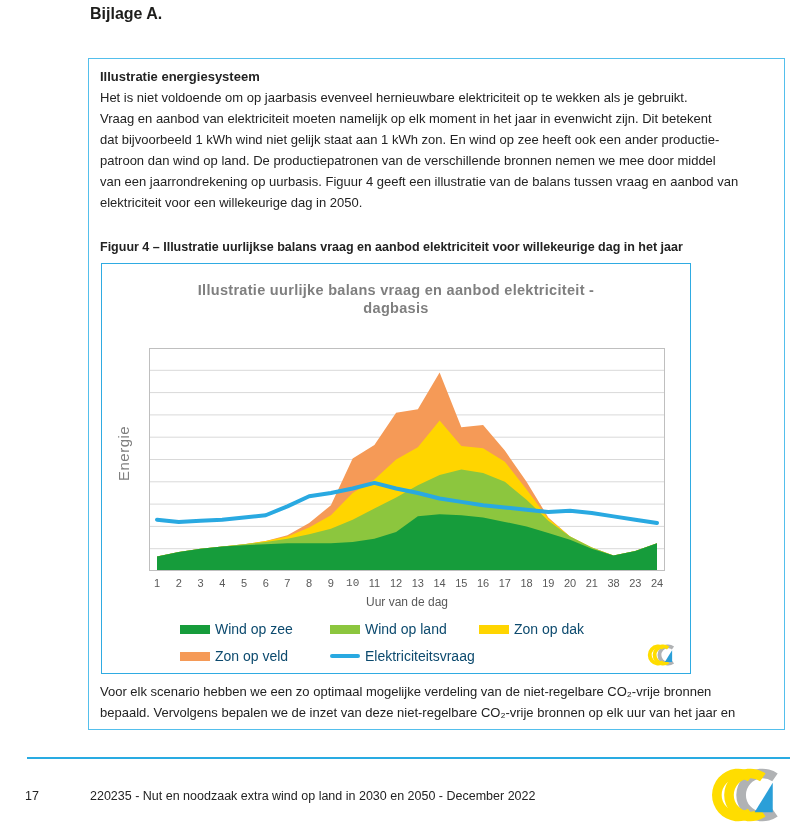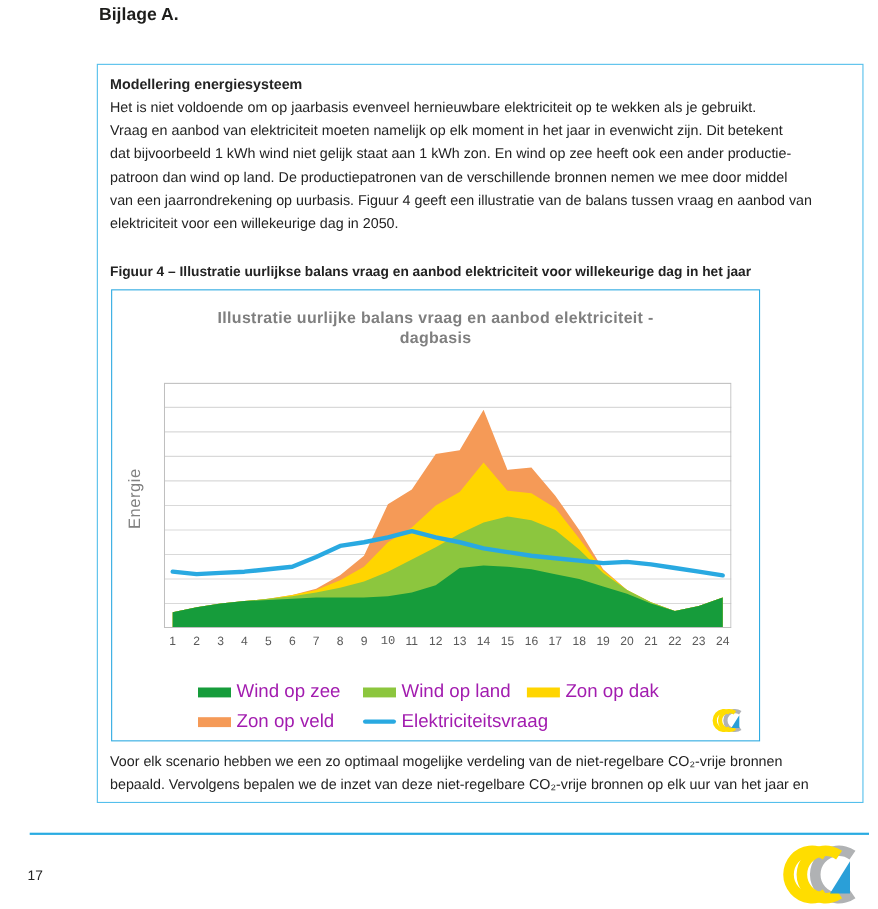--- a/index.html
+++ b/index.html
@@ -28,39 +28,39 @@
   .x-ticks { position:absolute; left:47px; top:313px; width:516px; height:14px; }
   .x-tick { position:absolute; top:0; width:18px; text-align:center; font-size:11px; color:#595959; }
   .x-axis-label { position:absolute; left:47px; top:331px; width:516px; text-align:center;
                   font-size:12px; color:#595959; }
   .legend-row { position:absolute; left:0; width:100%; height:16px; }
   .legend-row.row1 { top:357px; }
   .legend-row.row2 { top:384px; }
   .legend-item { position:absolute; display:flex; align-items:center; height:16px; }
   .legend-swatch { width:30px; height:9px; flex:0 0 30px; }
   .legend-swatch.line { height:4px; border-radius:2px; }
-  .legend-label { margin-left:5px; font-size:17px; color:#a21caf; }
+  .legend-label { margin-left:5px; font-size:14px; color:#0c4a6e; }
   .mini-logo { position:absolute; right:9px; bottom:5px; width:34px; height:26px; }
 
   .closing-paragraph { margin-top:7px; font-size:13px; line-height:21px; white-space:pre-line; }
 
   .footer-rule { position:absolute; left:27px; top:757px; width:763px; height:2px; background:#29abe2; }
   .footer-page-number { position:absolute; left:25px; top:789px; font-size:12.5px; }
   .footer-reference { position:absolute; left:90px; top:789px; font-size:12.5px; }
   .big-logo { position:absolute; left:710px; top:764px; width:85px; height:62px; }
 </style>
 </head>
 <body>
 
 <div class="page">
 
   <div class="page-heading">Bijlage A.</div>
 
   <div class="info-box">
-    <div class="box-title">Modellering energiesysteem</div>
+    <div class="box-title">Illustratie energiesysteem</div>
     <div class="box-paragraph">Het is niet voldoende om op jaarbasis evenveel hernieuwbare elektriciteit op te wekken als je gebruikt.
 Vraag en aanbod van elektriciteit moeten namelijk op elk moment in het jaar in evenwicht zijn. Dit betekent
 dat bijvoorbeeld 1 kWh wind niet gelijk staat aan 1 kWh zon. En wind op zee heeft ook een ander productie-
 patroon dan wind op land. De productiepatronen van de verschillende bronnen nemen we mee door middel
 van een jaarrondrekening op uurbasis. Figuur 4 geeft een illustratie van de balans tussen vraag en aanbod van
 elektriciteit voor een willekeurige dag in 2050.</div>
     <div class="figure-caption">Figuur 4 – Illustratie uurlijkse balans vraag en aanbod elektriciteit voor willekeurige dag in het jaar</div>
 
     <div class="figure-box">
       <div class="chart-title">Illustratie uurlijke balans vraag en aanbod elektriciteit -
@@ -100,24 +100,25 @@
           <span class="x-tick" style="left: 238.13px;">12</span>
           <span class="x-tick" style="left: 259.87px;">13</span>
           <span class="x-tick" style="left: 281.609px;">14</span>
           <span class="x-tick" style="left: 303.348px;">15</span>
           <span class="x-tick" style="left: 325.087px;">16</span>
           <span class="x-tick" style="left: 346.826px;">17</span>
           <span class="x-tick" style="left: 368.565px;">18</span>
           <span class="x-tick" style="left: 390.304px;">19</span>
           <span class="x-tick" style="left: 412.043px;">20</span>
           <span class="x-tick" style="left: 433.783px;">21</span>
-          <span class="x-tick" style="left: 455.522px;">22</span>
+          <span class="x-tick" style="left: 455.522px;">38</span>
           <span class="x-tick" style="left: 477.261px;">23</span>
           <span class="x-tick" style="left: 499px;">24</span>
         </div>
+      <div class="x-axis-label">Uur van de dag</div>
       <div class="legend-row row1" id="legend-row-1">
           <div class="legend-item" style="left: 78px;">
             <span class="legend-swatch" style="background: rgb(22, 156, 59);"></span>
             <span class="legend-label">Wind op zee</span>
           </div>
           <div class="legend-item" style="left: 228px;">
             <span class="legend-swatch" style="background: rgb(140, 198, 62);"></span>
             <span class="legend-label">Wind op land</span>
           </div>
           <div class="legend-item" style="left: 377px;">
@@ -142,20 +143,21 @@
             <polygon points="44,46 62,17 62,46" fill="#2a9fd8"></polygon>
           </svg></div>
     </div>
 
     <div class="closing-paragraph">Voor elk scenario hebben we een zo optimaal mogelijke verdeling van de niet-regelbare CO₂-vrije bronnen
 bepaald. Vervolgens bepalen we de inzet van deze niet-regelbare CO₂-vrije bronnen op elk uur van het jaar en</div>
   </div>
 
   <div class="footer-rule"></div>
   <div class="footer-page-number">17</div>
+  <div class="footer-reference">220235 - Nut en noodzaak extra wind op land in 2030 en 2050 - December 2022</div>
   <div class="big-logo"><svg viewBox="0 0 84 58" width="100%" height="100%">
         <path d="M42.9,7.7 A26,26 0 1 0 42.9,50.3 L37.5,42.5 A16.5,16.5 0 1 1 37.5,15.5 Z" fill="#b0b2b4" transform="translate(24,0)"></path>
         <path d="M42.9,7.7 A26,26 0 1 0 42.9,50.3 L37.5,42.5 A16.5,16.5 0 1 1 37.5,15.5 Z" fill="#ffdd00" transform="translate(12,0)"></path>
         <path d="M42.9,7.7 A26,26 0 1 0 42.9,50.3 L37.5,42.5 A16.5,16.5 0 1 1 37.5,15.5 Z" fill="#ffdd00" transform="translate(0,0)"></path>
         <polygon points="44,46 62,17 62,46" fill="#2a9fd8"></polygon>
       </svg></div>
 
 </div>
 
 </body></html>

